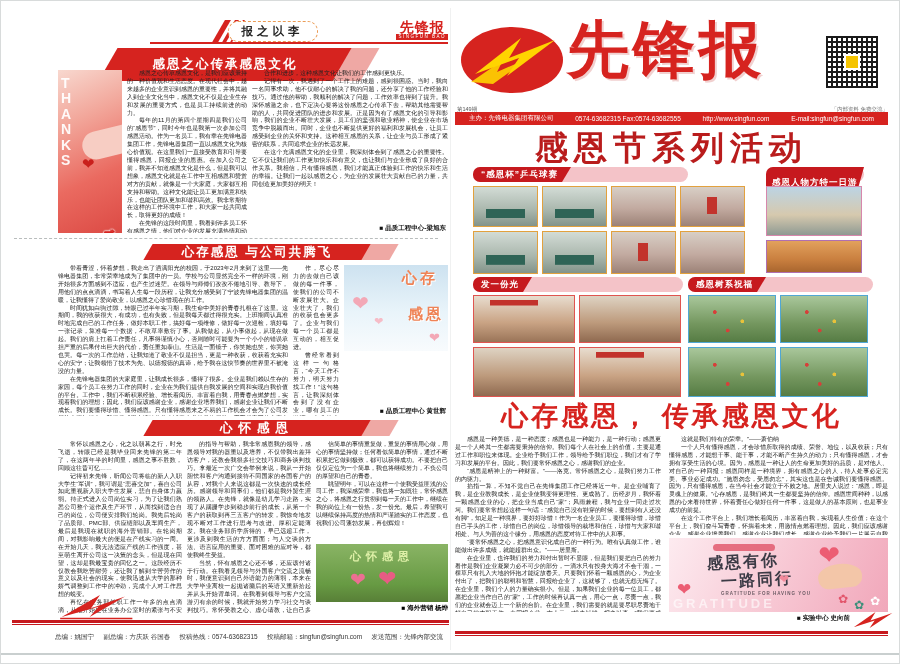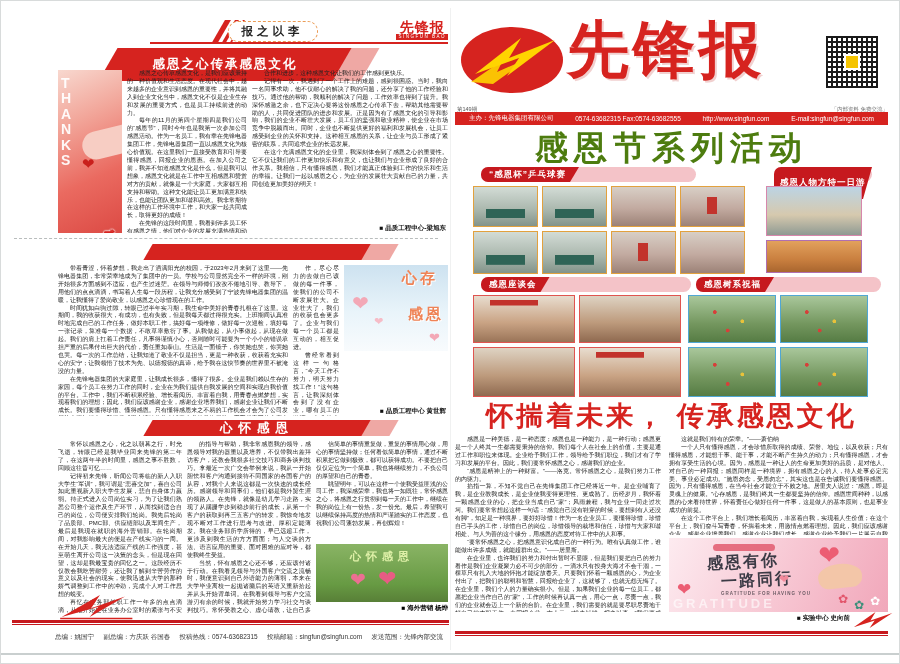--- a/index.html
+++ b/index.html
@@ -68,25 +68,25 @@
   .rp-sub .strip{width:46px;height:8px;background:#d6231f;transform:skewX(-28deg);margin-right:4px;}
   .rp-sub .en{font-size:19px;font-weight:900;font-style:italic;color:#d6231f;letter-spacing:1px;line-height:16px;}
   .rp-sub .wedge{width:13px;height:8px;background:#d6231f;transform:skewX(-28deg);margin:0 3px;}
   .rp-sub .bao{background:#d6231f;color:#fff;font-weight:900;font-style:italic;font-size:12px;line-height:15px;padding:0 11px;}
   .issue{position:absolute;left:2px;bottom:-2px;font-size:5.5px;color:#555;}
   .qr{position:absolute;right:10px;top:22px;width:52px;height:52px;background:repeating-linear-gradient(0deg,#1a1a1a 0 2px,transparent 2px 5px),repeating-linear-gradient(90deg,#1a1a1a 0 2px,#fff 2px 5px);}
   .qr::after{content:"";position:absolute;left:50%;top:50%;width:12px;height:12px;transform:translate(-50%,-50%);background:#f5c400;border:2px solid #fff;}
   .note{position:absolute;right:0;bottom:-2px;font-size:5.5px;color:#777;}
 
   .infobar{position:absolute;left:455px;top:112px;width:433px;height:13px;background:#d6231f;color:#fff;display:flex;align-items:center;justify-content:space-between;padding:0 14px;box-sizing:border-box;font-size:6.5px;}
-  .headline1{position:absolute;left:455px;top:126px;width:433px;text-align:center;font-size:33px;font-weight:900;color:#4d7c0f;letter-spacing:6px;}
+  .headline1{position:absolute;left:455px;top:126px;width:433px;text-align:center;font-size:33px;font-weight:900;color:#b91c1c;letter-spacing:6px;}
   .headline2{position:absolute;left:455px;top:398px;width:433px;text-align:center;font-size:27px;font-weight:900;color:#d6231f;letter-spacing:3px;}
 
   
-  .sec{position:absolute;height:15px;background:#f4c3c8;border-radius:8px;margin-left:8px;}
+  .sec{position:absolute;height:15px;background:#f4c3c8;border-radius:8px;}
   .sec .lbl{position:absolute;left:0;top:0;bottom:0;background:#c6191e;color:#fff;font-weight:bold;font-size:8.5px;display:flex;align-items:center;padding:0 13px 0 8px;clip-path:polygon(0 0,100% 0,calc(100% - 9px) 100%,0 100%);border-radius:7px 0 0 7px;letter-spacing:1px;white-space:nowrap;}
 
   
   .grid{position:absolute;display:grid;gap:4px;}
   .ph{box-sizing:border-box;}
   .b-or{border:1.5px solid #e2a13e;}
   .b-rd{border:1.5px solid #df5550;}
   .b-bl{border:1.5px solid #51a7d4;}
   .b-pk{border:1.5px solid #d787ac;}
   .b-pu{border:1.5px solid #b06fb0;}
@@ -163,20 +163,21 @@
           <p>在这个充满感恩文化的企业里，我深刻体会到了感恩之心的重要性。它不仅让我们的工作更加快乐和有意义，也让我们与企业形成了良好的合作关系。我相信，只有懂得感恩，我们才能真正体验到工作的快乐和生活的幸福。让我们一起以感恩之心，为企业的发展壮大贡献自己的力量，共同创造更加美好的明天！</p>
         </div>
       <div class="abyline">■ 品质工程中心-梁旭东</div>
     </div>
 
     <div class="dashed-sep" style="left:14px;top:238px;width:424px;"></div>
 
     <div class="ribbon" style="left:148px;top:244px;width:246px;height:16px;">
       <div class="tail"></div>
         <div class="main"></div>
+      <div class="lbl">心存感恩 与公司共腾飞</div>
     </div>
     <div class="art" style="left:58px;top:265px;width:390px;height:151px;">
       <div class="col body-txt" style="width:230px;">
           <p>带着青涩，怀着梦想，我走出了洒满阳光的校园，于2023年2月来到了这里——先锋电器集团，非常荣幸地成为了集团中的一员。学校与公司显然完全不一样的环境，刚开始很多方面感到不适应，也产生过迷茫。在领导与师傅们孜孜不倦地引导、教导下，用他们的点点滴滴，书写着人生每一段历程，让我充分感受到了宁波先锋电器集团的温暖，让我懂得了爱岗敬业，以感恩之心珍惜现在的工作。</p>
           <p>时间犹如白驹过隙，转眼已过半年实习期，我生命中美好的青春扎根在了这里。这期间，我的收获很大，有成功，也有失败，但是我每天都过得很充实。上班期间认真准时地完成自己的工作任务，做好本职工作，搞好每一项维修，做好每一次巡检，填好每一张记录，算准每一个数据，不敢草率敷衍了事。从我做起，从小事做起，从现在做起。我们的肩上扛着工作责任，凡事得谨慎小心，否则随时可能要为一个小小的错误承担严重的后果付出巨大的代价，责任重如泰山。生活是一面镜子，你笑她也笑，你哭她也哭。每一次的工作总结，让我知道了敬业不仅是担当，更是一种收获，收获着充实和心的安宁；让我领悟了技术为先、以德报德的真谛，给予我在这快节奏的世界里不被淹没的力量。</p>
           <p>在先锋电器集团的大家庭里，让我成长很多，懂得了很多。企业是我们赖以生存的家园，每个员工在努力工作的同时，企业在为我们提供自我发展的空间和实现自我价值的平台。工作中，我们不断积累经验、增长着阅历、丰富着自我，用青春点燃梦想，实现着我们的理想；因此，我们应该感谢企业，感谢企业培养我们，感谢企业让我们不断成长。我们要懂得珍惜、懂得感恩。只有懂得感恩来之不易的工作机会才会为了公司发展壮大更加努力，我们将感恩之情转化为忠诚于企业的具体行动，用守候家园的心态去守候我们赖以生存的企业。责任催人奋进，感恩中有你有我。公司赋予了我们所有一切感激和奋进的源泉，我们应以感恩之心，积极工</p>
         </div>
       <div class="col" style="flex:1;">
         <div class="img-heart">
           <span class="h1">❤</span>
@@ -280,41 +281,41 @@
       <div class="ph b-or group2"></div>
       <div class="ph b-or group"></div>
     </div>
 
     <div style="position:absolute;left:766px;top:186px;width:96px;">
       <div class="ph b-pk tour1" style="height:50px;"></div>
       <div class="ph b-pu tour2" style="height:33px;margin-top:4px;"></div>
     </div>
 
     <div class="sec" style="left:473px;top:277px;width:210px;">
-      <div class="lbl">感恩座谈会</div>
+      <div class="lbl">发一份光</div>
     </div>
     <div class="sec" style="left:688px;top:277px;width:185px;">
       <div class="lbl">感恩树系祝福</div>
     </div>
 
     <div class="grid" style="left:473px;top:295px;width:208px;grid-template-columns:1fr 1fr;grid-template-rows:48px 50px;">
       <div class="ph b-rd meet1"></div>
       <div class="ph b-rd meet2"></div>
       <div class="ph b-rd meet2"></div>
       <div class="ph b-rd meet1"></div>
     </div>
 
     <div class="grid" style="left:688px;top:295px;width:180px;grid-template-columns:1fr 1fr;grid-template-rows:48px 50px;">
       <div class="ph b-bl tree"></div>
       <div class="ph b-bl tree"></div>
       <div class="ph b-bl tree"></div>
       <div class="ph b-bl tree"></div>
     </div>
 
-    <div class="headline2">怀揣着未来， 传承感恩文化</div>
+    <div class="headline2">心存感恩， 传承感恩文化</div>
 
     <div class="rp-art">
       <div class="c1 body-txt">
           <p>感恩是一种美德，是一种态度；感恩也是一种能力，是一种行动；感恩更是一个人终其一生都需要秉持的信仰。我们每个人在社会上的价值，主要是通过工作和职位来体现。企业给予我们工作，领导给予我们职位，我们才有了学习和发展的平台。因此，我们要常怀感恩之心，感谢我们的企业。</p>
           <p>“感恩是精神上的一种财富。”——洛克。常怀感恩之心，是我们努力工作的内驱力。</p>
           <p>掐指一算，不知不觉自己在先锋集团工作已经将近一年。是企业哺育了我，是企业教我成长，是企业使我变得更理性、更成熟了。历经岁月，我怀着一颗感恩企业的心，把企业当成自己“家”；风雨兼程，我与企业一同走过坎坷。我们要常常想起这样一句话：“感觉自己没有鞋穿的时候，要想到有人还没有脚”，知足是一种境界，要好好珍惜！作为一名企业员工，要懂得珍惜，珍惜自己手头的工作，珍惜自己的岗位，珍惜领导的栽培和信任，珍惜与大家和谐相处、与人为善的这个缘分，用感恩的态度对待工作中的人和事。</p>
           <p>“要常怀感恩之心，把感恩意识化成自己的一种行为。唯有认真做工作，谁能做出许多成绩，就能超群出众。”——居里斯。</p>
           <p>在企业里，也许我们的努力和付出暂时不显眼，但是我们要把自己的努力看作是我们企业凝聚力必不可少的部分，一滴水只有投身大海才不会干涸，一棵草只有扎入大地的怀抱才能绽放春天。只要我们怀着一颗感恩的心，为企业付出了，把我们的聪明和智慧，回报给企业了，这就够了，也就无怨无悔了。在企业里，我们个人的力量确实很小。但是，如果我们企业的每一位员工，都愿把企业当作自己的“家”，工作的时候再认真一点，用心一点，尽责一点，我们的企业就会迈上一个新的台阶。在企业里，我们需要的就是要尽职尽责地干好自己的本职工作，去回报企业。古人云：“投之以桃，报之以李。”我们要感恩企业的恩泽，更要用行动回报企业。</p>
         </div>
       <div class="c2">

